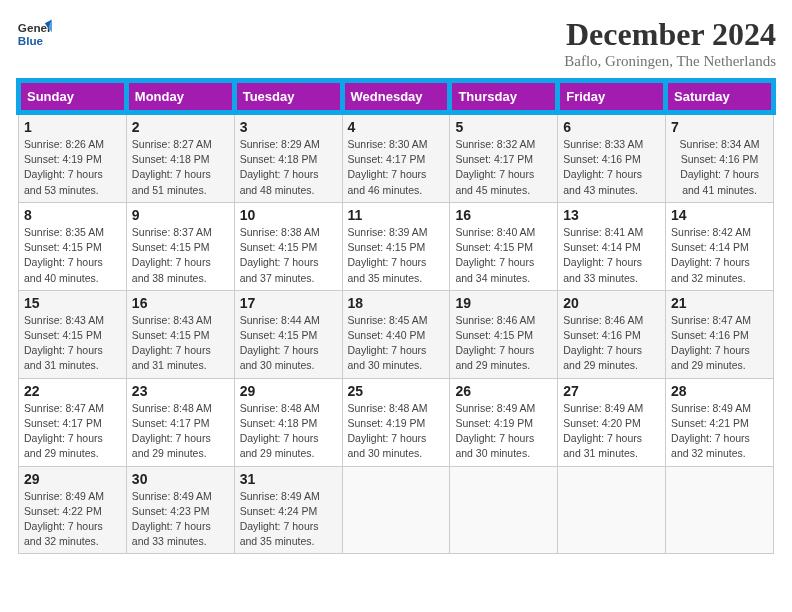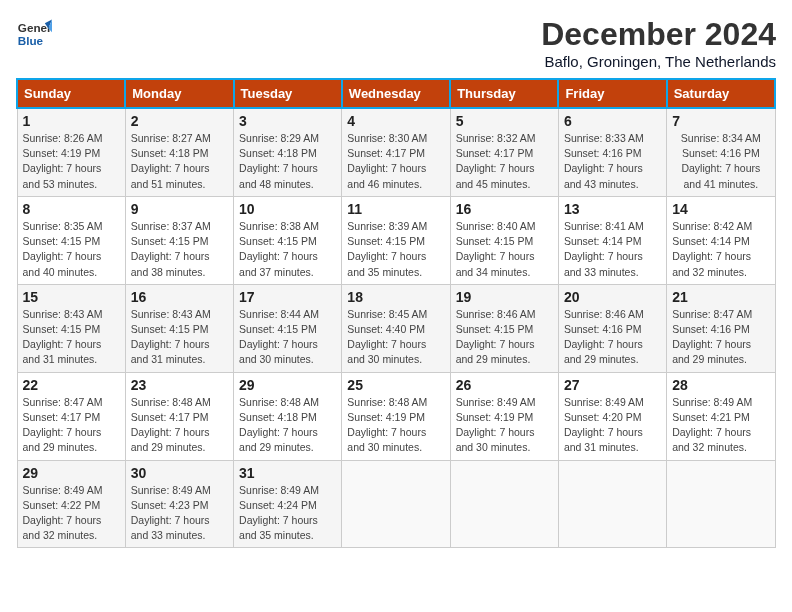--- a/index.html
+++ b/index.html
@@ -18,43 +18,43 @@
     }
     .logo {
       display: flex;
       align-items: center;
       gap: 4px;
     }
     .logo-icon {
       width: 36px;
       height: 36px;
     }
-    .title-block { text-align: right; }
+    .title-block { text-align: right; font-family: Liberation Serif, serif; }
     .cal-title {
       font-size: 32px;
       font-weight: bold;
       color: #333;
     }
     .cal-subtitle {
       font-size: 15px;
-      color: #0f172a;
+      color: #737373;
     }
     table {
       width: 100%;
       border-collapse: collapse;
       font-size: 11px;
     }
     thead tr th {
-      background: #c2410c;
+      background: #a21caf;
       color: #fff;
       text-align: left;
       padding: 6px 6px;
       font-size: 13px;
       font-weight: bold;
-      border: 2px solid #0ea5e9;
+      border: 5px solid #0ea5e9;
     }
     tbody tr td {
       vertical-align: top;
       border: 1px solid #ccc;
       padding: 4px 5px;
       min-height: 80px;
       background: #fff;
     }
     tbody tr:nth-child(odd) td { background: #f5f5f5; }
     tbody tr:nth-child(even) td { background: #fff; }

